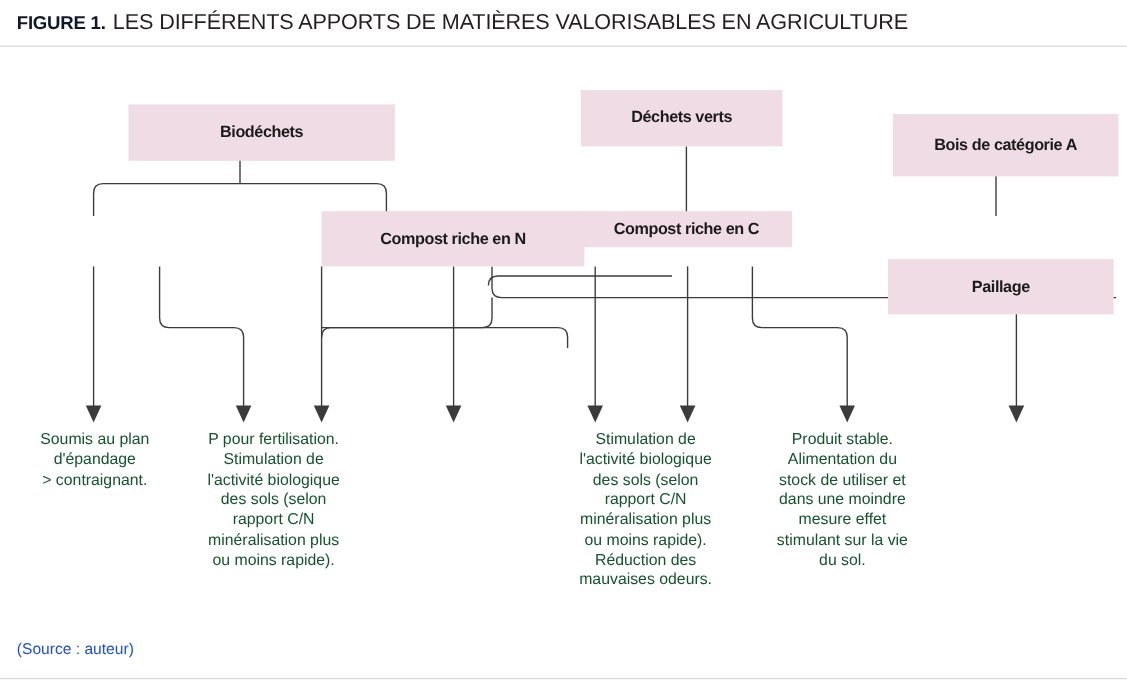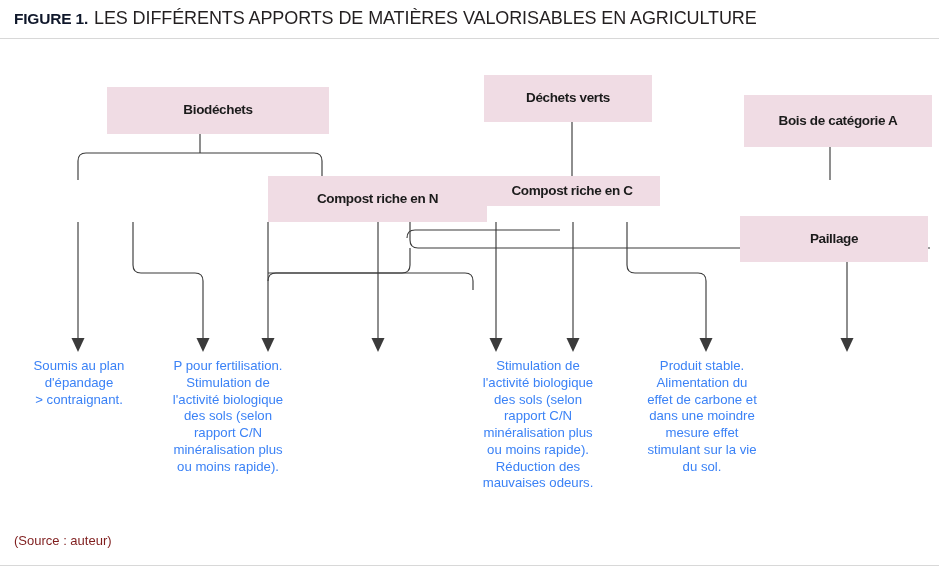--- a/index.html
+++ b/index.html
@@ -44,28 +44,28 @@
   #connectors{position:absolute;left:0;top:0;width:939px;height:567px;}
   #connectors path, #connectors line{
     fill:none;stroke:#3b3b3b;stroke-width:1.15;
   }
   #connectors polygon{fill:#3b3b3b;stroke:none;}
 
   
   .leaf-text{
     position:absolute;
     font-size:13.2px;line-height:1.27;
-    color:#3b82f6;text-align:center;
+    color:#14532d;text-align:center;
     white-space:pre-line;
   }
 
   
   .source-note{
     position:absolute;left:14px;top:533px;
-    font-size:13px;color:#7f1d1d;
+    font-size:13px;color:#1d4ed8;
   }
   .bottom-rule{
     position:absolute;left:0;top:565px;width:939px;height:1px;background:#d8d8d8;
   }
 </style>
 </head>
 <body>
 
 <div id="figure-root">
 
@@ -176,21 +176,21 @@
 l'activité biologique
 des sols (selon
 rapport C/N
 minéralisation plus
 ou moins rapide).
 Réduction des
 mauvaises odeurs.</div>
 
   <div class="leaf-text" style="left:625px;top:358px;width:154px;">Produit stable.
 Alimentation du
-effet de carbone et
+stock de utiliser et
 dans une moindre
 mesure effet
 stimulant sur la vie
 du sol.</div>
 
 
   <div class="source-note">(Source : auteur)</div>
   <div class="bottom-rule"></div>
 
 </div>

